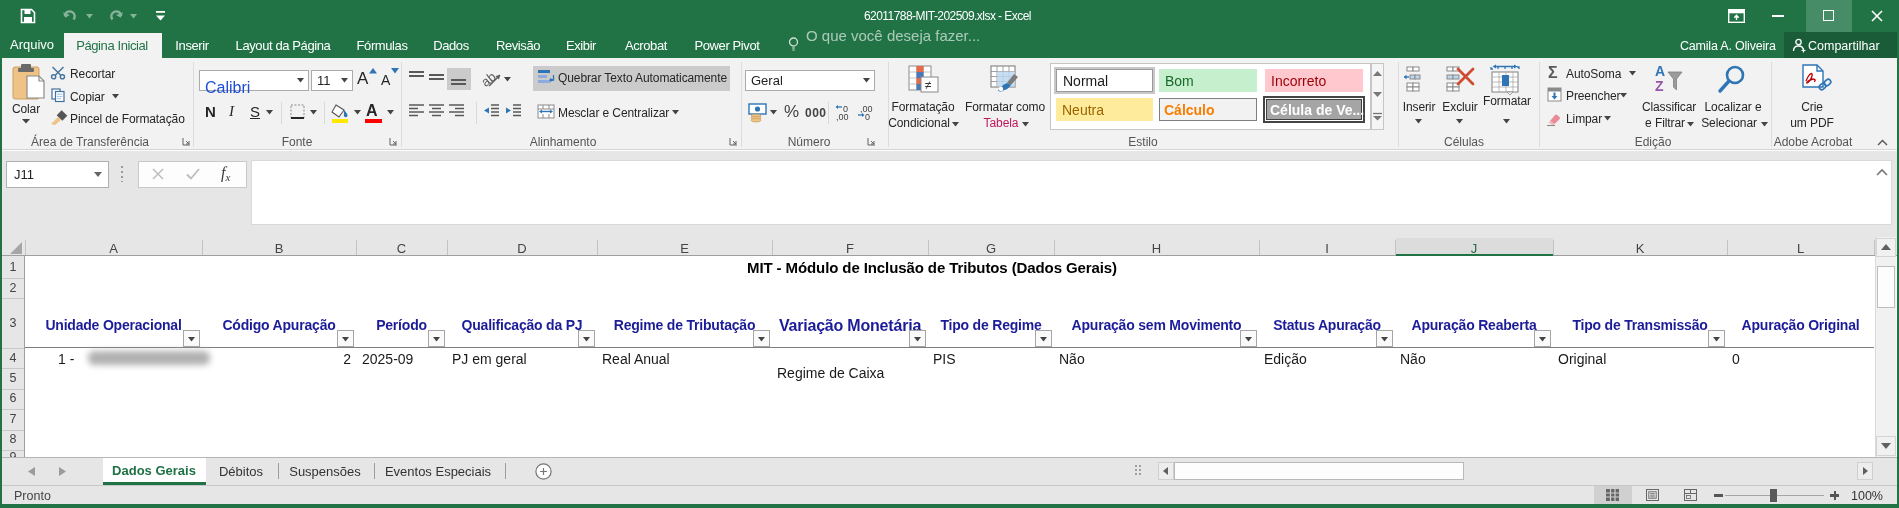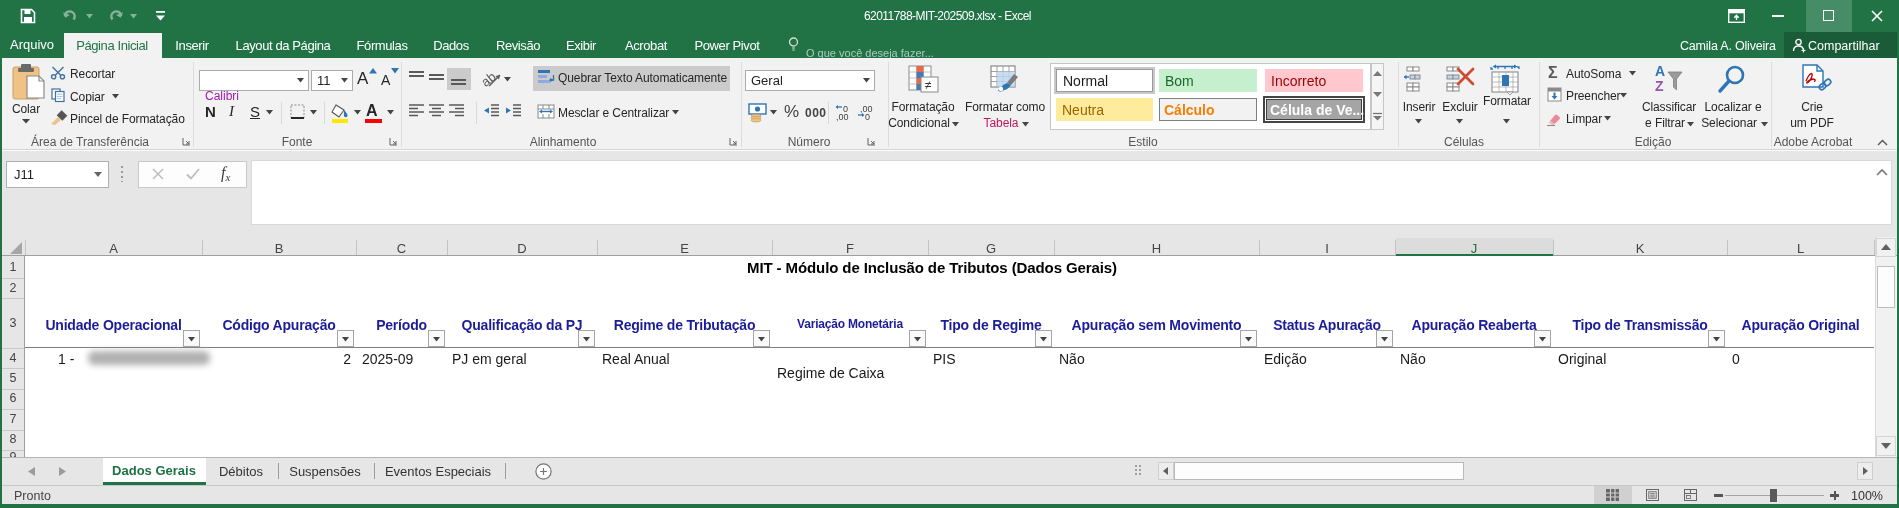--- a/index.html
+++ b/index.html
@@ -68,21 +68,21 @@
 <div class="t ctr" style="left:382px;top:39px;font-size:13px;color:#fff;letter-spacing:-.4px">Fórmulas</div>
 <div class="t ctr" style="left:451px;top:39px;font-size:13px;color:#fff;letter-spacing:-.4px">Dados</div>
 <div class="t ctr" style="left:518px;top:39px;font-size:13px;color:#fff;letter-spacing:-.4px">Revisão</div>
 <div class="t ctr" style="left:581px;top:39px;font-size:13px;color:#fff;letter-spacing:-.4px">Exibir</div>
 <div class="t ctr" style="left:646px;top:39px;font-size:13px;color:#fff;letter-spacing:-.4px">Acrobat</div>
 <div class="t ctr" style="left:727px;top:39px;font-size:13px;color:#fff;letter-spacing:-.4px">Power Pivot</div>
 <svg class="ab" style="left:788px;top:37px" width="11" height="16" viewBox="0 0 11 16">
 <circle cx="5.5" cy="5" r="4" fill="none" stroke="#cfe0d5" stroke-width="1.3"></circle>
 <path d="M4 11h3M4.3 13h2.4" stroke="#cfe0d5" stroke-width="1.2"></path>
 </svg>
-<div class="t" style="left:806px;top:48px;font-size:11px;color:rgba(255,255,255,.62)">O que você deseja fazer...</div>
+<div class="t" style="left:806px;top:28px;font-size:15px;color:rgba(255,255,255,.62)">O que você deseja fazer...</div>
 
 <div class="ab" style="left:0;top:58px;width:1899px;height:92px;background:#f2f2f2;border-bottom:1px solid #d5d5d5"></div>
 
 <div class="ab" style="left:193px;top:62px;width:1px;height:85px;background:#dcdcdc"></div>
 <div class="ab" style="left:401px;top:62px;width:1px;height:85px;background:#dcdcdc"></div>
 <div class="ab" style="left:741px;top:62px;width:1px;height:85px;background:#dcdcdc"></div>
 <div class="ab" style="left:888px;top:62px;width:1px;height:85px;background:#dcdcdc"></div>
 <div class="ab" style="left:1398px;top:62px;width:1px;height:85px;background:#dcdcdc"></div>
 <div class="ab" style="left:1539px;top:62px;width:1px;height:85px;background:#dcdcdc"></div>
 <div class="ab" style="left:1771px;top:62px;width:1px;height:85px;background:#dcdcdc"></div>
@@ -117,21 +117,21 @@
 <path d="M1 14 L8 7 L11 10 L5 15 Z" fill="#efc386"></path>
 <rect x="8" y="2" width="8" height="7" transform="rotate(45 12 5.5)" fill="#555"></rect>
 </svg>
 <div class="t" style="left:70px;top:113px;font-size:12px;color:#262626;letter-spacing:-.1px">Pincel de Formatação</div>
 <div class="t ctr" style="left:90px;top:136px;font-size:12px;color:#555">Área de Transferência</div>
 <svg class="ab" style="left:183px;top:138px" width="8" height="8" viewBox="0 0 8 8">
     <path d="M0 0v7h7M3 3l3 3M6 3v3h-3" stroke="#636363" stroke-width="1" fill="none"></path>
   </svg>
 
 <div class="ab" style="left:199px;top:70px;width:110px;height:21px;background:#fff;border:1px solid #ababab"></div>
-<div class="t" style="left:205px;top:90px;font-size:12px;color:#a21caf">Calibri</div>
+<div class="t" style="left:205px;top:80px;font-size:16px;color:#1d4ed8">Calibri</div>
 <svg class="ab" style="left:297px;top:78px" width="8" height="5" viewBox="0 0 8 5">
     <path d="M0 0h7L3.5 4.5z" fill="#444"></path>
   </svg>
 <div class="ab" style="left:311px;top:70px;width:42px;height:21px;background:#fff;border:1px solid #ababab"></div>
 <div class="t" style="left:317px;top:74px;font-size:13px;color:#222">11</div>
 <svg class="ab" style="left:341px;top:78px" width="8" height="5" viewBox="0 0 8 5">
     <path d="M0 0h7L3.5 4.5z" fill="#444"></path>
   </svg>
 <div class="t" style="left:357px;top:70px;font-size:17px;color:#262626">A</div>
 <svg class="ab" style="left:369px;top:68px" width="8" height="6" viewBox="0 0 8 6">
@@ -504,21 +504,21 @@
 <div class="ab" style="left:1396px;top:238px;width:157px;height:18px;background:#dcdcdc;border-bottom:2px solid #217346"></div>
 <div class="t ctr" style="left:1474px;top:242px;font-size:13px;color:#1e6b44">J</div>
 
 <div class="t ctr" style="left:932px;top:260px;font-size:15px;font-weight:bold;color:#000;letter-spacing:-.1px">MIT - Módulo de Inclusão de Tributos (Dados Gerais)</div>
 
 <div class="t ctr" style="left:113.5px;top:318px;font-size:14px;font-weight:bold;color:#1c1c99;letter-spacing:-.2px">Unidade Operacional</div>
 <div class="t ctr" style="left:279.0px;top:318px;font-size:14px;font-weight:bold;color:#1c1c99;letter-spacing:-.2px">Código Apuração</div>
 <div class="t ctr" style="left:401.5px;top:318px;font-size:14px;font-weight:bold;color:#1c1c99;letter-spacing:-.2px">Período</div>
 <div class="t ctr" style="left:522.0px;top:318px;font-size:14px;font-weight:bold;color:#1c1c99;letter-spacing:-.2px">Qualificação da PJ</div>
 <div class="t ctr" style="left:684.5px;top:318px;font-size:14px;font-weight:bold;color:#1c1c99;letter-spacing:-.2px">Regime de Tributação</div>
-<div class="t ctr" style="left:850.0px;top:318px;font-size:12px;font-weight:bold;color:#1c1c99;letter-spacing:-.2px">Variação Monetária</div>
+<div class="t ctr" style="left:850.0px;top:318px;font-size:16px;font-weight:bold;color:#1c1c99;letter-spacing:-.2px">Variação Monetária</div>
 <div class="t ctr" style="left:991.0px;top:318px;font-size:14px;font-weight:bold;color:#1c1c99;letter-spacing:-.2px">Tipo de Regime</div>
 <div class="t ctr" style="left:1156.5px;top:318px;font-size:14px;font-weight:bold;color:#1c1c99;letter-spacing:-.2px">Apuração sem Movimento</div>
 <div class="t ctr" style="left:1327.0px;top:318px;font-size:14px;font-weight:bold;color:#1c1c99;letter-spacing:-.2px">Status Apuração</div>
 <div class="t ctr" style="left:1474.0px;top:318px;font-size:14px;font-weight:bold;color:#1c1c99;letter-spacing:-.2px">Apuração Reaberta</div>
 <div class="t ctr" style="left:1640.0px;top:318px;font-size:14px;font-weight:bold;color:#1c1c99;letter-spacing:-.2px">Tipo de Transmissão</div>
 <div class="t ctr" style="left:1800.5px;top:318px;font-size:14px;font-weight:bold;color:#1c1c99;letter-spacing:-.2px">Apuração Original</div>
 <div class="ab" style="left:183px;top:330px;width:17px;height:17px;background:#fafafa;border:1px solid #a6a6a6"></div>
 <svg class="ab" style="left:188px;top:337px" width="8" height="5" viewBox="0 0 8 5">
       <path d="M0 0h7L3.5 4.5z" fill="#444"></path>
     </svg>

